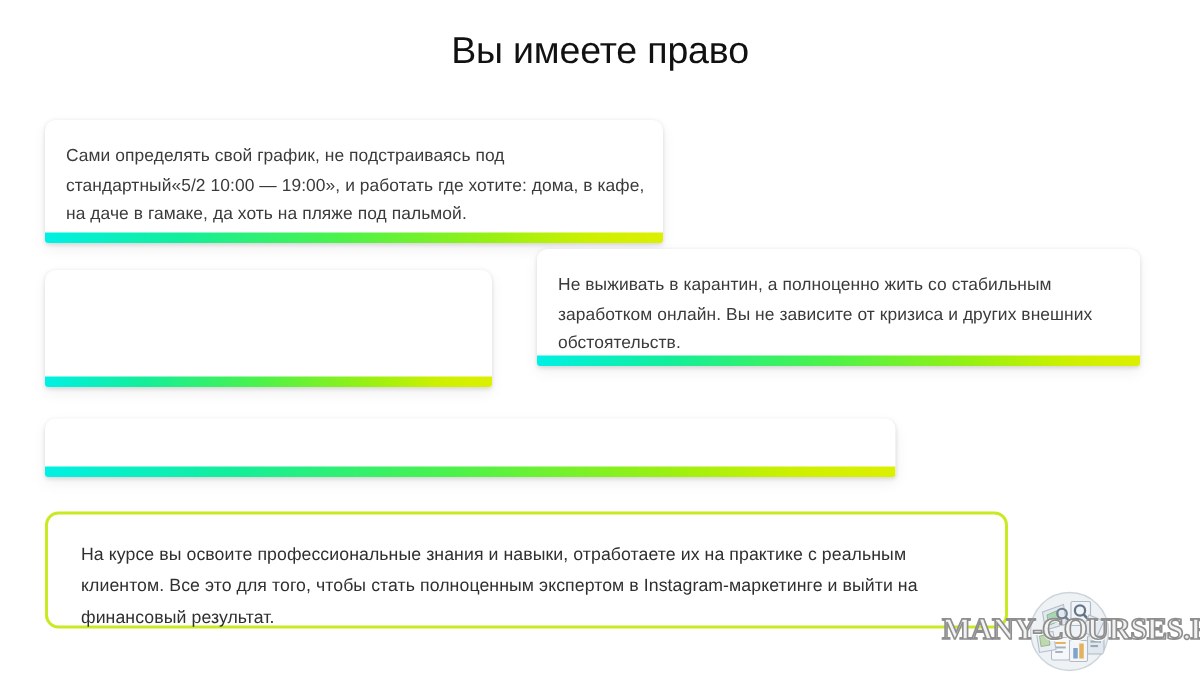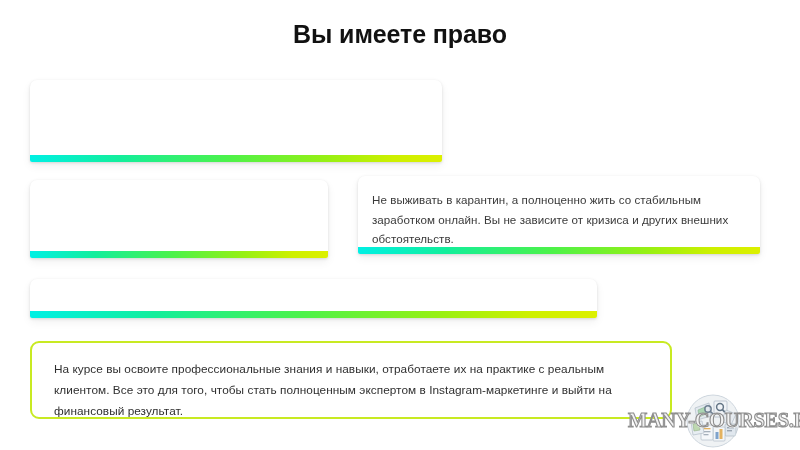--- a/index.html
+++ b/index.html
@@ -25,21 +25,21 @@
   }
 
   
   .page-title {
     position: absolute;
     left: 0;
     top: 19px;
     width: 800px;
     text-align: center;
     font-size: 25px;
-    font-weight: bold;
+    font-weight: normal;
     color: #111111;
     letter-spacing: -0.1px;
     line-height: 30px;
     white-space: nowrap;
   }
 
   
   .card {
     position: absolute;
     background: #ffffff;
@@ -119,29 +119,30 @@
   }
 </style>
 </head>
 <body>
 
 <div id="page">
 
   <div class="page-title">Вы имеете право</div>
 
   <div class="card" style="left:30px; top:80px; width:412px; height:82px;">
+    <div class="card-text">Сами определять свой график, не подстраиваясь под стандартный«5/2 10:00 — 19:00», и работать где хотите: дома, в кафе, на даче в гамаке, да хоть на пляже под пальмой.</div>
     <div class="grad-bar"></div>
   </div>
 
 
   <div class="card" style="left:30px; top:180px; width:298px; height:78px;">
     <div class="grad-bar"></div>
   </div>
 
-  <div class="card" style="left:358px; top:176px; width:402px; height:78px;">
+  <div class="card" style="left:358px; top:166px; width:402px; height:78px;">
     <div class="card-text">Не выживать в карантин, а полноценно жить со стабильным заработком онлайн. Вы не зависите от кризиса и других внешних обстоятельств.</div>
     <div class="grad-bar"></div>
   </div>
 
   <div class="card" style="left:30px; top:279px; width:567px; height:39px;">
     <div class="grad-bar"></div>
   </div>
 
   <div class="outline-card" style="left:30px; top:341px; width:642px; height:78px;">
     <div class="card-text">На курсе вы освоите профессиональные знания и навыки, отработаете их на практике с реальным клиентом. Все это для того, чтобы стать полноценным экспертом в Instagram-маркетинге и выйти на финансовый результат.</div>

